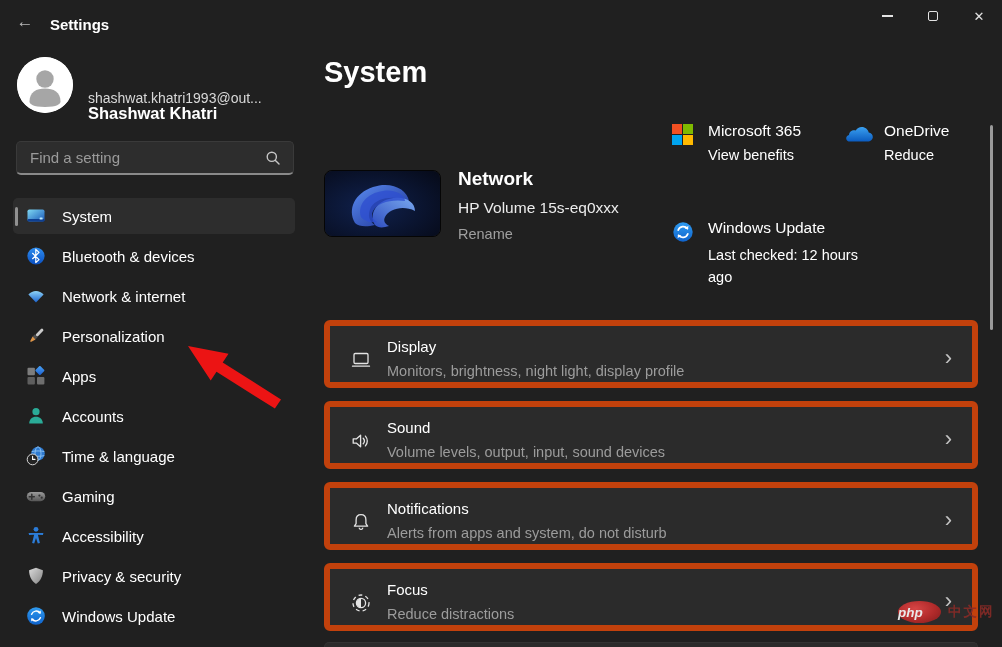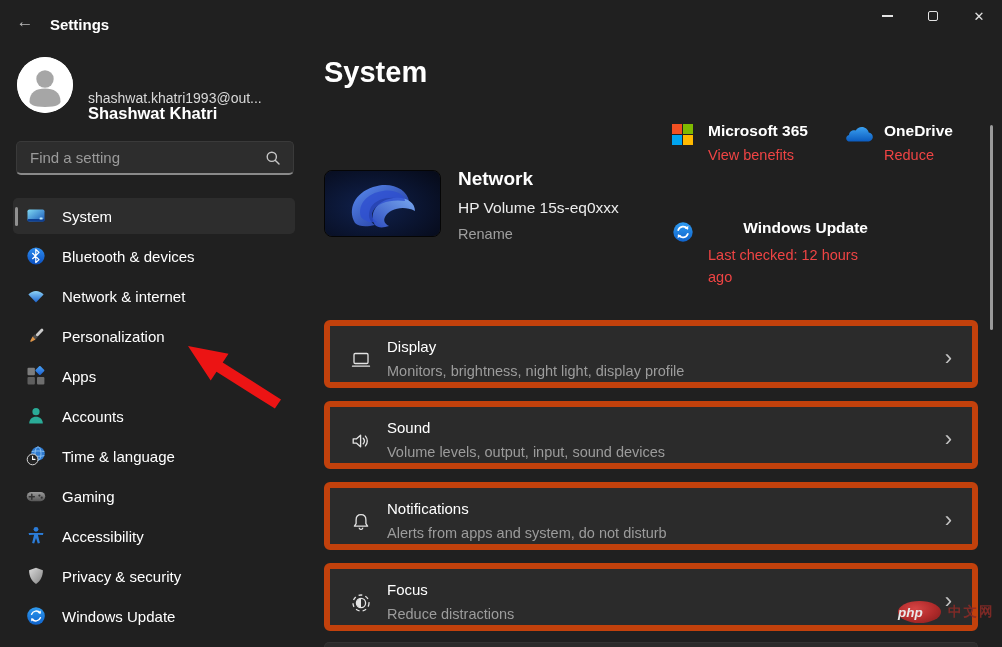--- a/index.html
+++ b/index.html
@@ -40,22 +40,22 @@
   .nav-label{ margin-left:16px; font-size:15px; color:#fff; white-space:nowrap;}
   
   .page-title{ position:absolute; left:324px; top:56px; font-size:29px; font-weight:700; color:#fff;}
   .device-thumb{ position:absolute; left:324px; top:170px; width:117px; height:67px;
     border-radius:8px; overflow:hidden; border:1px solid #050505;}
   .device-name{ position:absolute; left:458px; top:168px; font-size:19px; font-weight:700;}
   .device-model{ position:absolute; left:458px; top:199px; font-size:15.5px; color:#ececec;}
   .device-rename{ position:absolute; left:458px; top:226px; font-size:14.5px; color:#9f9f9f; cursor:pointer;}
   .meta{ position:absolute;}
   .meta .m-ico{ position:absolute; left:0; top:2px;}
-  .meta .m-title{ font-size:15.5px; font-weight:700; color:#fff;text-align:right;}
-  .meta .m-sub{ font-size:14.5px; color:#ef4444; margin-top:7px;}
+  .meta .m-title{ font-size:15.5px; font-weight:400; color:#fff;}
+  .meta .m-sub{ font-size:14.5px; color:#ffffff; margin-top:7px;}
   .meta-ms{ left:672px; top:122px; padding-left:36px;}
   .meta-od{ left:845px; top:122px; padding-left:39px;}
   .meta-wu{ left:672px; top:219px; padding-left:36px;}
   .meta-wu .m-sub{ width:160px; line-height:1.55;}
   .card{ position:absolute; left:324px; width:654px; height:68px; background:#2b2b2b;
     border:6px solid #c2410c; border-radius:6px; cursor:pointer;}
   .card .c-ico{ position:absolute; left:19px; top:22px; width:24px; height:24px;
     display:flex; align-items:center; justify-content:center;}
   .card .c-title{ position:absolute; left:57px; top:12px; font-size:15px; color:#fff;}
   .card .c-sub{ position:absolute; left:57px; top:37px; font-size:14.5px; color:#9c9c9c;}

